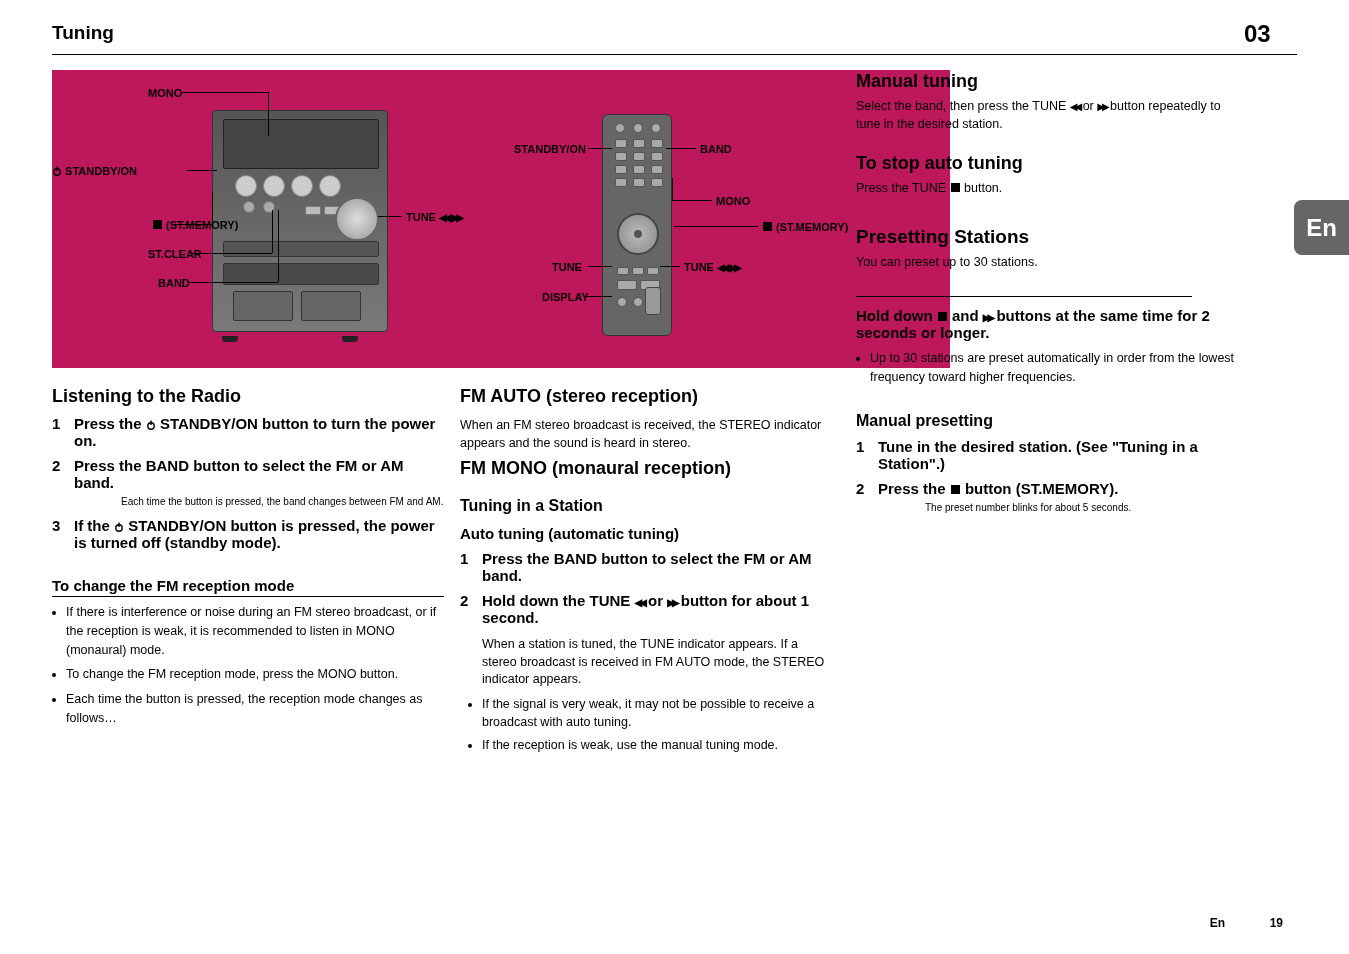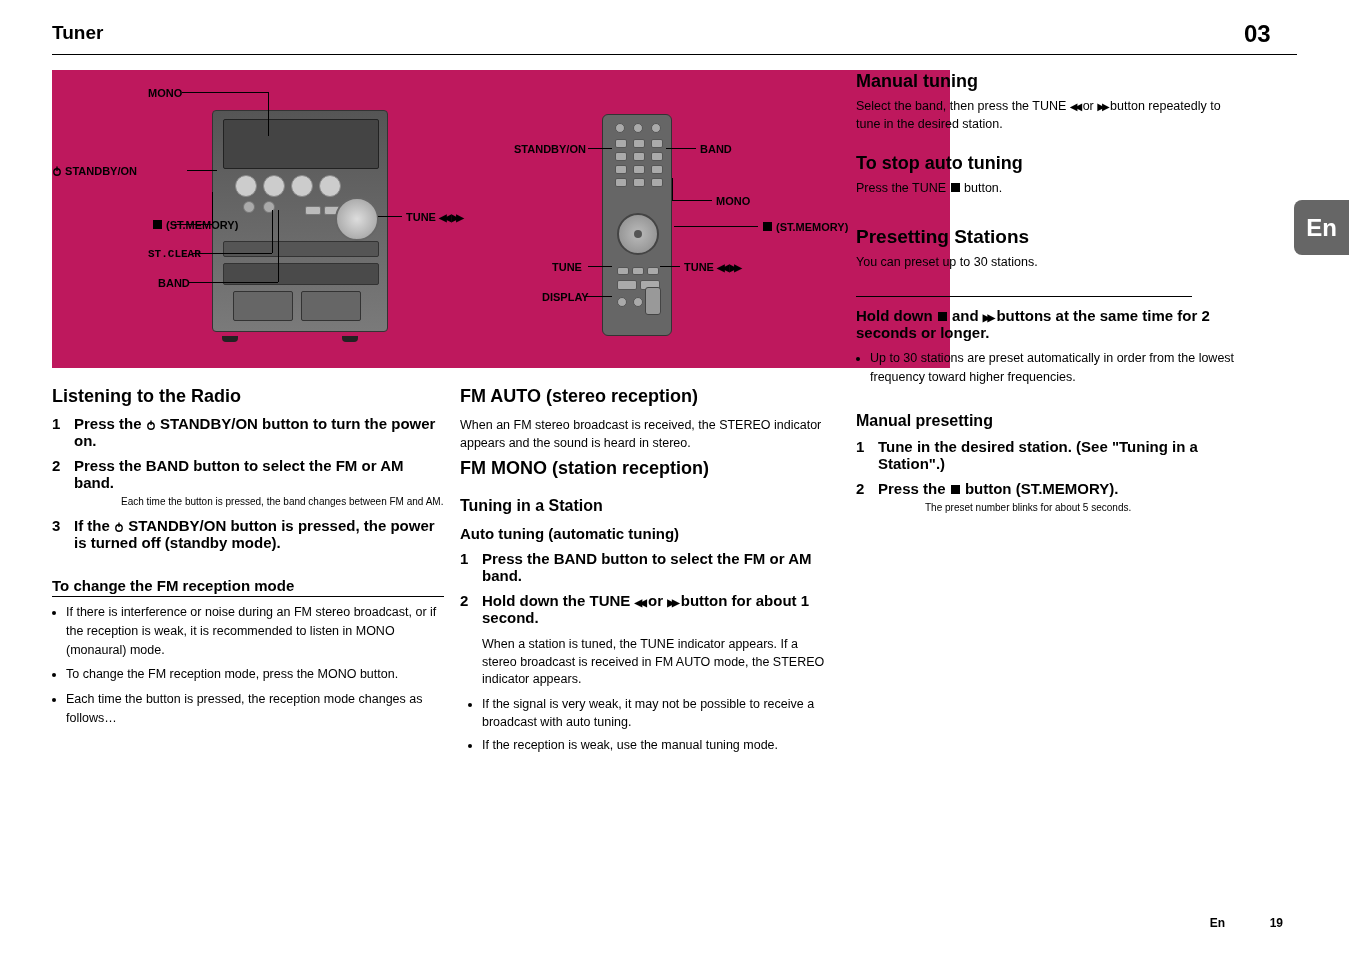--- a/index.html
+++ b/index.html
@@ -85,21 +85,21 @@
   .stopsq { display:inline-block; width:9px; height:9px; background:#000; vertical-align:0px; margin:0 1px; }
   .ffw::before { content:"\25B6\25B6"; letter-spacing:-3px; font-size:10px; }
   .rew::before { content:"\25C0\25C0"; letter-spacing:-3px; font-size:10px; }
 </style>
 </head>
 <body>
 
 <div class="page">
 
   <div class="top-rule"></div>
-  <div class="chapter-title">Tuner</div>
+  <div class="chapter-title">Tuning</div>
   <div class="chapter-num">03</div>
 
   <div class="lang-tab">En</div>
 
   <div class="figure-area">
 
     <div class="unit">
       <div class="body">
         <div class="panel"></div>
         <div class="btn-row">
@@ -140,21 +140,21 @@
           <circle cx="5" cy="6" r="3.2" fill="none" stroke="#000" stroke-width="1.4"></circle>
           <line x1="5" y1="0.5" x2="5" y2="5" stroke="#000" stroke-width="1.4"></line>
         </svg> <span>STANDBY/ON</span></div>
 
     <div class="line" style="left:122px; top:154px; width:38px; height:1px;"></div>
     <div class="line" style="left:160px; top:122px; width:1px; height:32px;"></div>
     <div class="lbl" style="left:100px; top:149px;"><span class="stopsq"></span> <span>(ST.MEMORY)</span></div>
 
     <div class="line" style="left:140px; top:183px; width:80px; height:1px;"></div>
     <div class="line" style="left:220px; top:140px; width:1px; height:43px;"></div>
-    <div class="lbl" style="left:96px; top:178px;font-family:Liberation Mono, monospace;">ST.CLEAR</div>
+    <div class="lbl" style="left:96px; top:178px;">ST.CLEAR</div>
 
     <div class="line" style="left:136px; top:212px; width:90px; height:1px;"></div>
     <div class="line" style="left:226px; top:140px; width:1px; height:72px;"></div>
     <div class="lbl" style="left:106px; top:207px;">BAND</div>
 
     <div class="line" style="left:326px; top:146px; width:24px; height:1px;"></div>
     <div class="lbl" style="left:354px; top:141px;"><span>TUNE</span> <span class="rew"></span> <span class="ffw"></span></div>
 
     <div class="remote">
       <div class="top">
@@ -242,21 +242,21 @@
     <ul class="notelist">
       <li>If there is interference or noise during an FM stereo broadcast, or if the reception is weak, it is recommended to listen in MONO (monaural) mode.</li>
       <li>To change the FM reception mode, press the MONO button.</li>
       <li>Each time the button is pressed, the reception mode changes as follows…</li>
     </ul>
   </div>
 
   <div class="mid-col">
     <h2>FM AUTO (stereo reception)</h2>
     <p class="sub-explain" style="margin-left:0">When an FM stereo broadcast is received, the STEREO indicator appears and the sound is heard in stereo.</p>
-    <h2>FM MONO (station reception)</h2>
+    <h2>FM MONO (monaural reception)</h2>
 
     <h3>Tuning in a Station</h3>
     <div style="font-size:15px; font-weight:bold; margin-bottom:8px;">Auto tuning (automatic tuning)</div>
 
     <div class="step">
       <span class="num">1</span>
       <span class="txt">Press the BAND button to select the FM or AM band.</span>
     </div>
     <div class="step">
       <span class="num">2</span>

